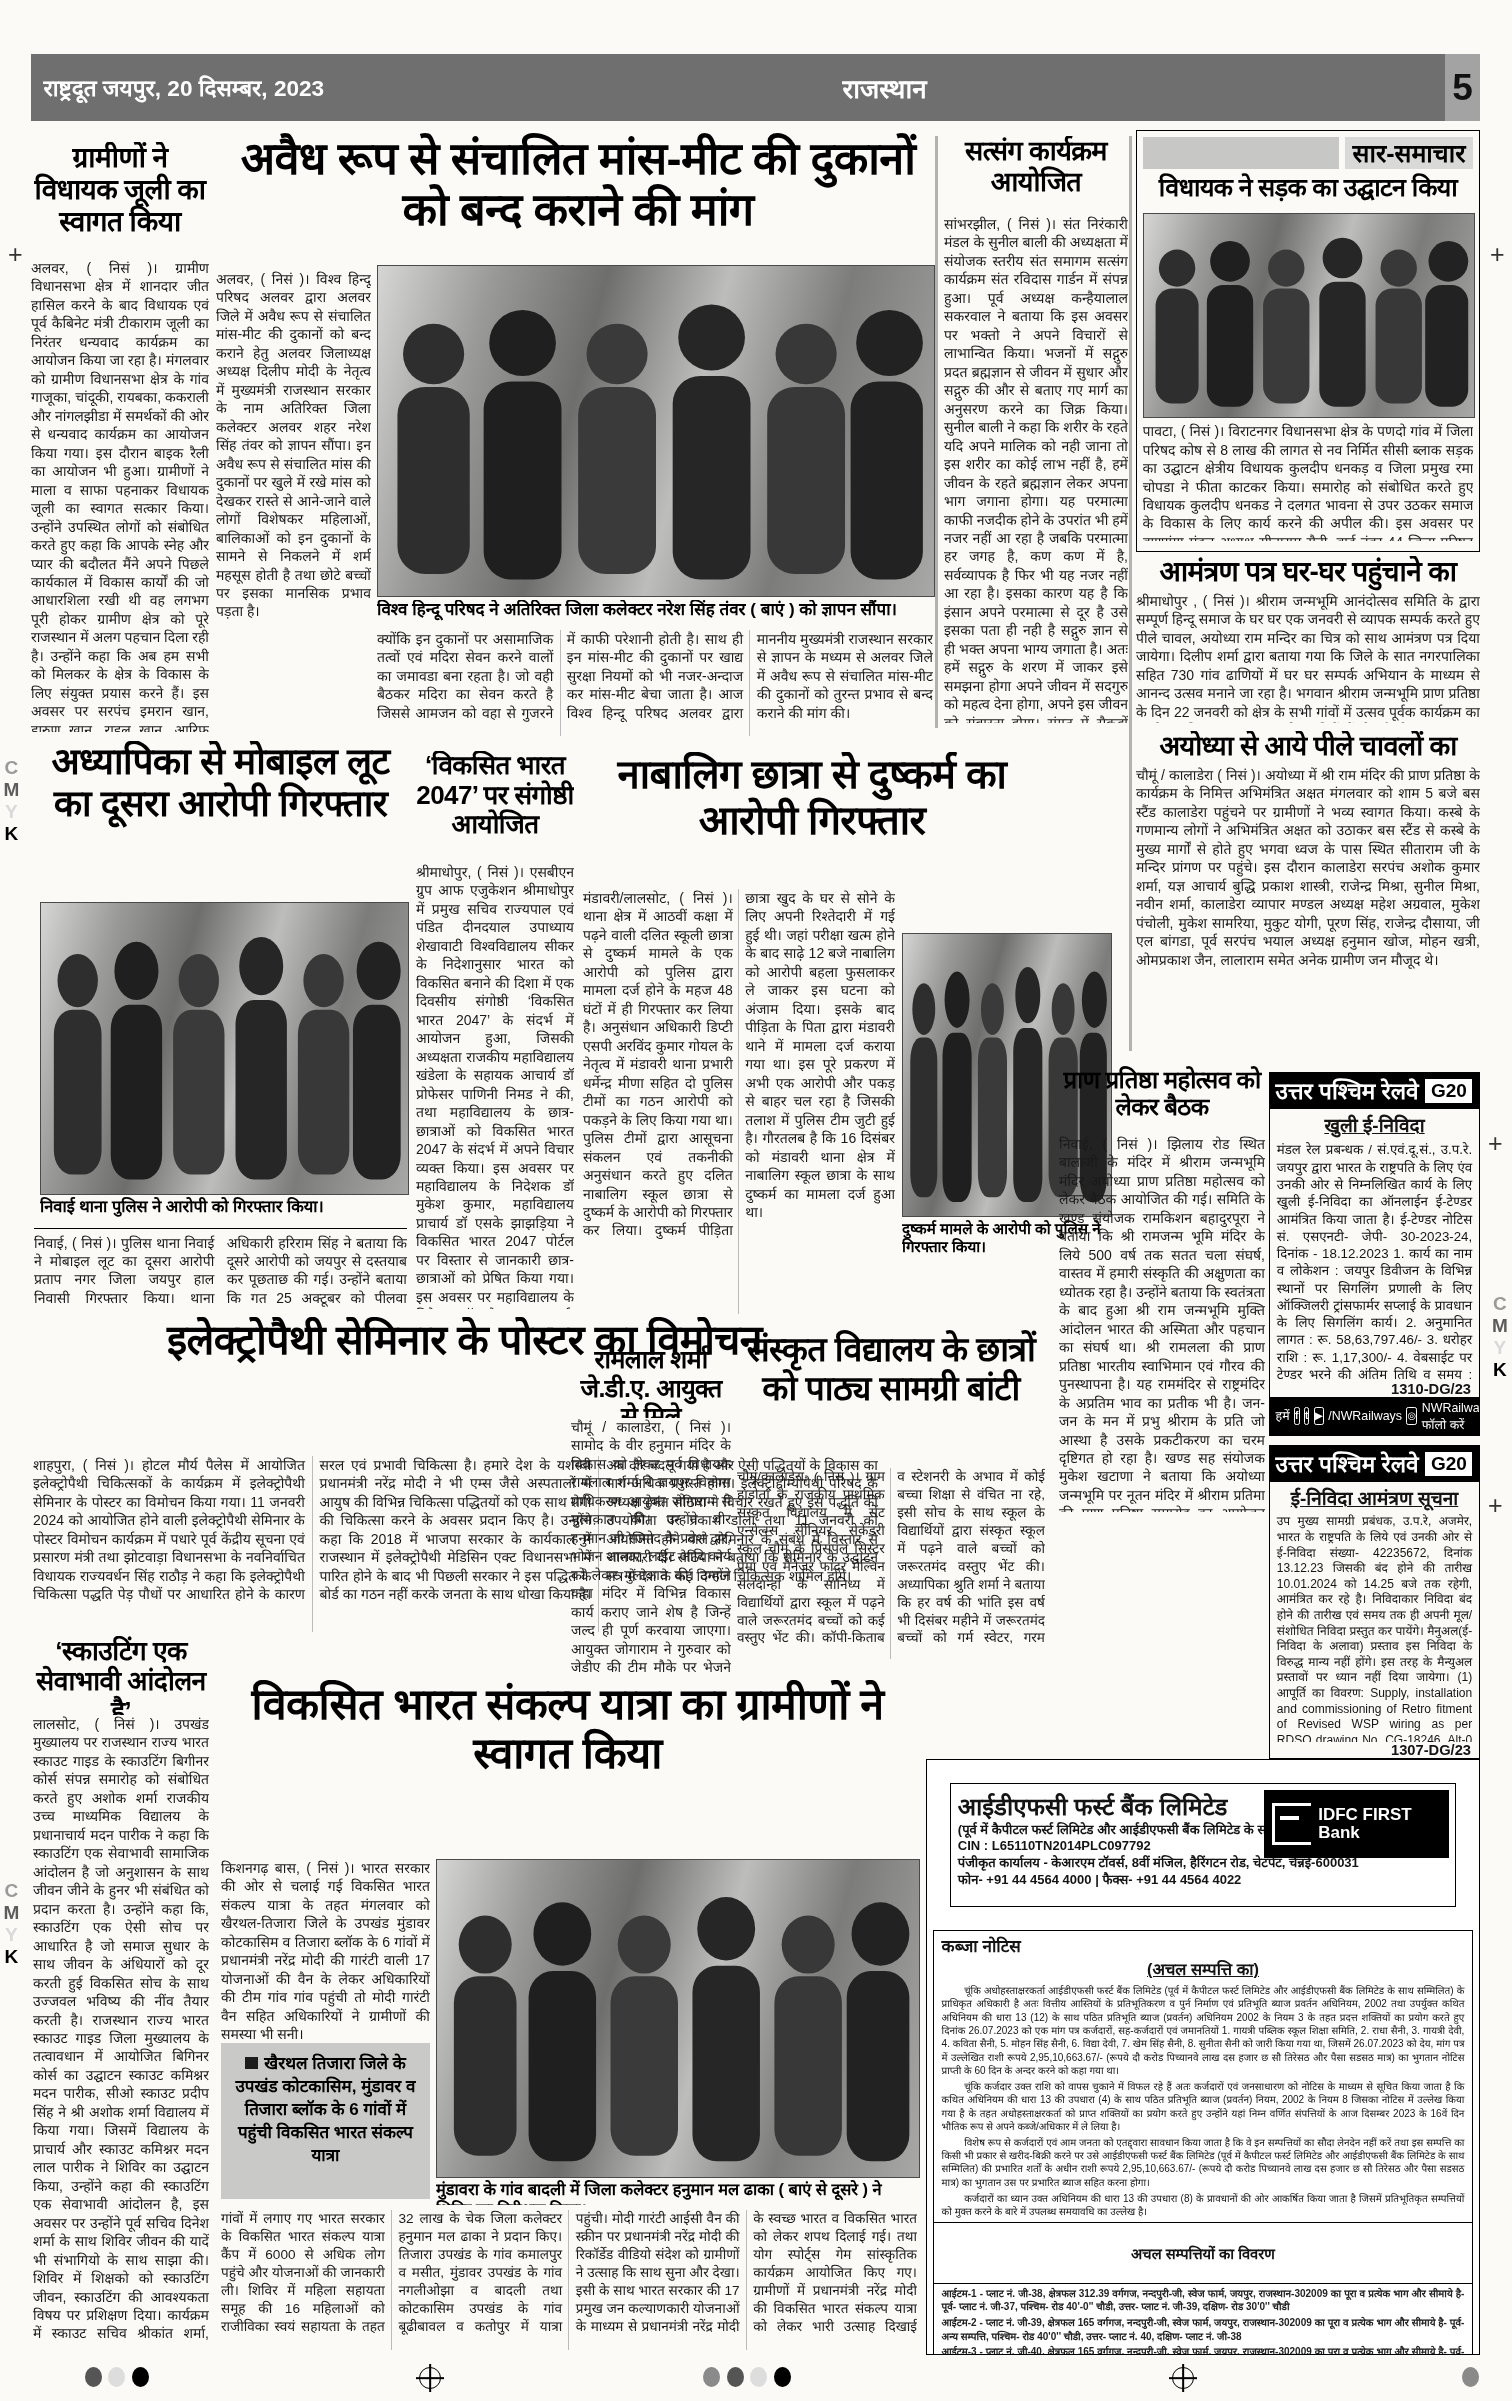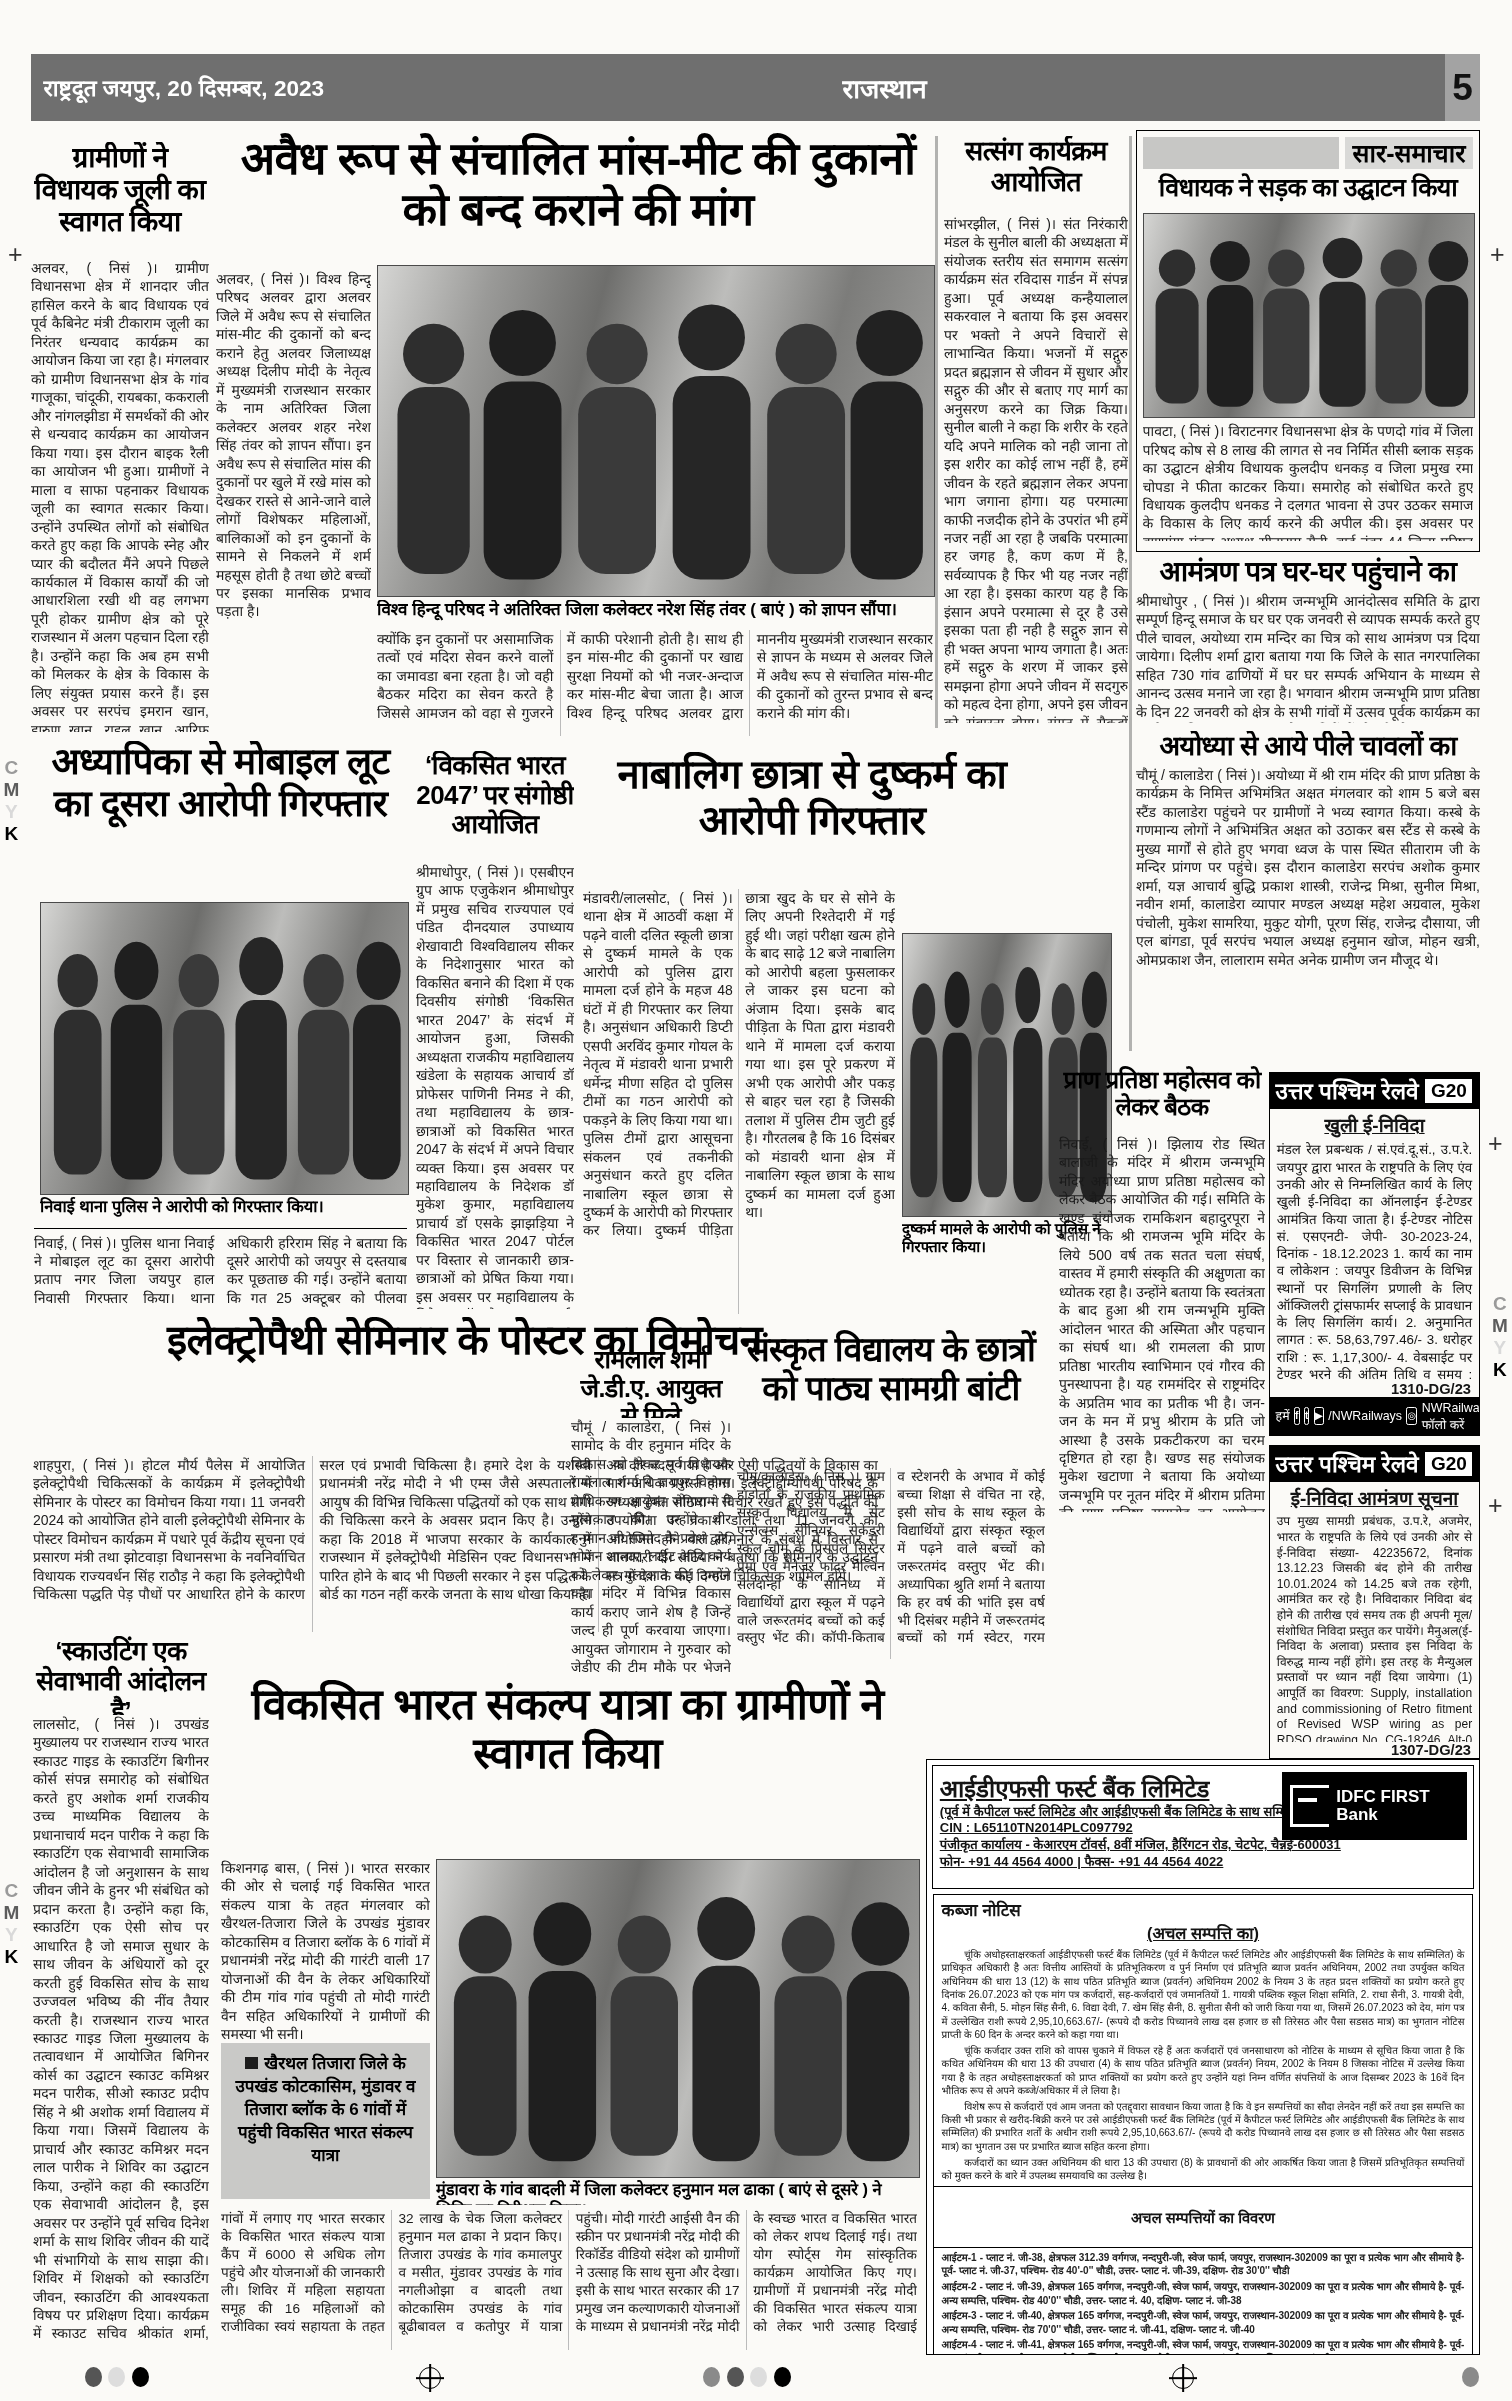--- a/index.html
+++ b/index.html
@@ -32,21 +32,21 @@
   .rail-title{font-size:22.6px;}
   .g20{background:#fff;color:#000;font-weight:bold;font-size:19px;padding:1.1px 5.6px;border:1.1px solid #000;}
   .rail-sub{font-weight:bold;text-align:center;font-size:19px;text-decoration:underline;padding:3.4px 0 1.1px 0;}
   .rail-body{font-size:13.3px;line-height:1.3;text-align:justify;padding:2.3px 6.8px;overflow:hidden;}
   .rail-ref{font-weight:bold;text-align:right;font-size:14.7px;padding:0 8px;}
   .rail-social{background:#000;color:#fff;font-size:12.4px;display:flex;align-items:center;gap:4.5px;padding:2.3px 5.6px;overflow:hidden;}
   .soc-ic{display:inline-flex;align-items:center;justify-content:center;width:16px;height:16px;border:1.1px solid #fff;
           border-radius:2.3px;font-weight:bold;font-size:10.2px;}
   
   .idfc{background:#fff;}
-  .idfc-head{border:1.7px solid #000;margin:5px;padding:4.5px 6.8px;position:relative;min-height:113px;text-decoration:underline;}
+  .idfc-head{border:1.7px solid #000;margin:23px;padding:4.5px 6.8px;position:relative;min-height:113px;}
   .idfc-co{font-size:24px;font-weight:bold;}
   .idfc-line{font-size:13px;font-weight:bold;line-height:1.3;}
   .idfc-logo{position:absolute;right:5.6px;top:5.6px;width:169px;height:68px;background:#000;color:#fff;
              display:flex;align-items:center;gap:6.8px;padding:0 8px;}
   .idfc-logo-glyph{width:36px;height:36px;border:3.4px solid #fff;border-right:none;position:relative;}
   .idfc-logo-glyph::after{content:"";position:absolute;left:4.5px;top:10.2px;width:19px;height:4.5px;background:#fff;}
   .idfc-logo-txt{font-weight:bold;font-size:17px;line-height:1.05;}
   .idfc-notice{border:1.7px solid #000;margin:0 5.6px 5.6px 5.6px;padding:3.4px 8px;overflow:hidden;}
   .idfc-t1{font-weight:bold;text-align:center;font-size:21.5px;}
   .idfc-t2{font-weight:bold;text-align:left;font-size:17px;}

